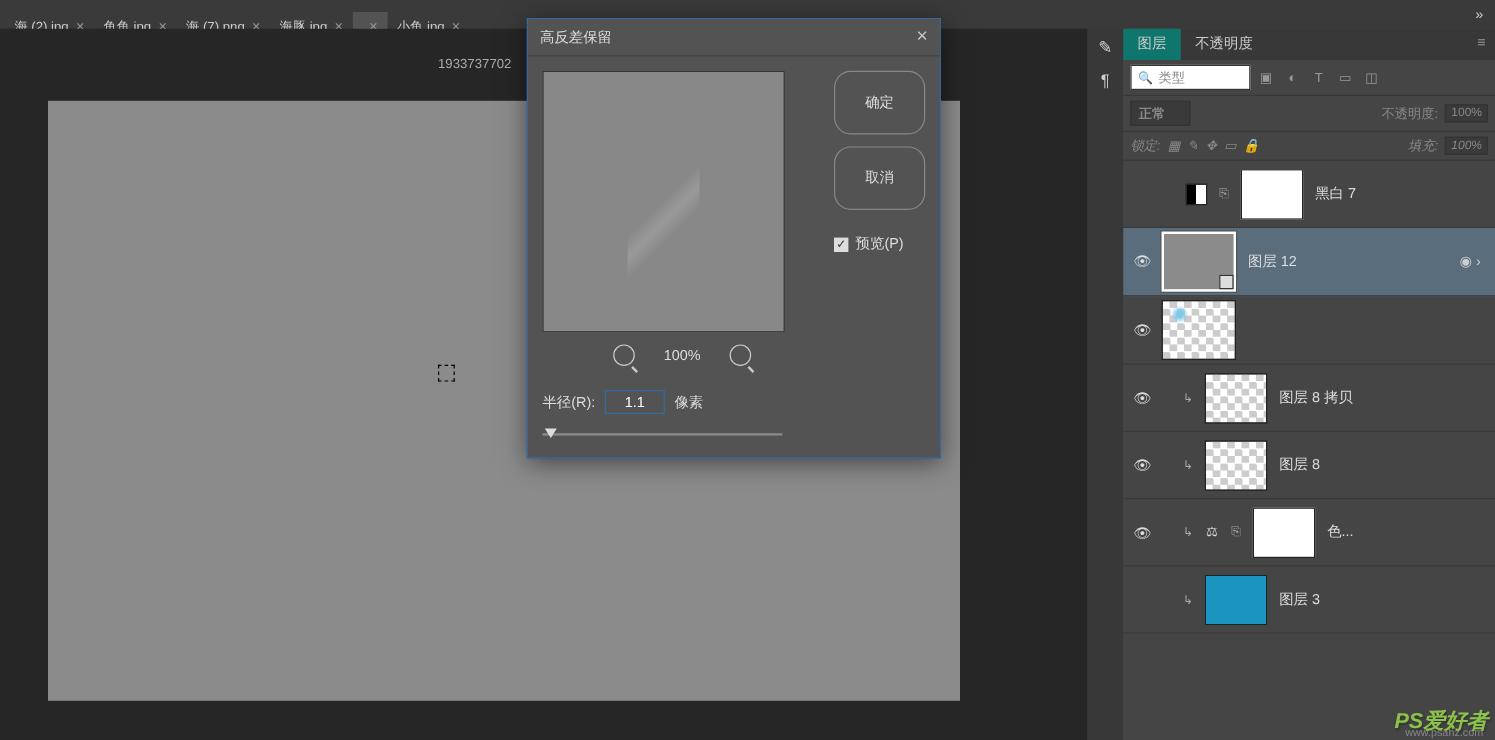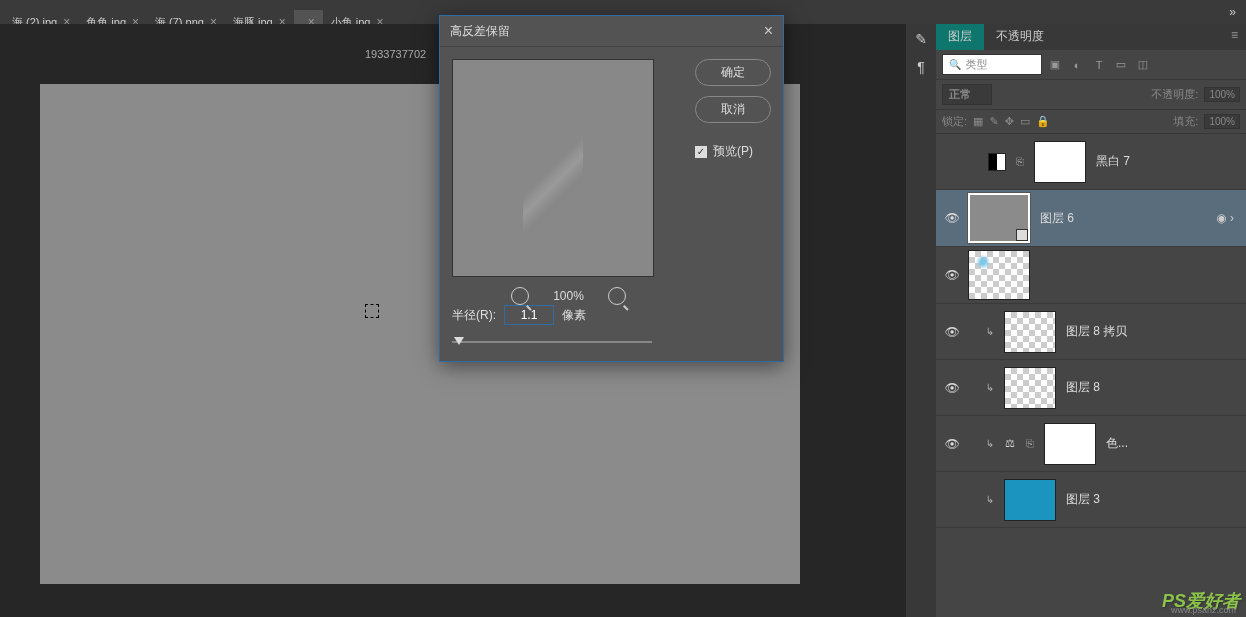--- a/index.html
+++ b/index.html
@@ -21,27 +21,27 @@
 .dialog { position: absolute; top: 15px; left: 439px; width: 345px; background: #535353; border: 1px solid #2f6ca5; box-shadow: 0 4px 20px rgba(0,0,0,0.5); z-index: 100; }
 .dialog-title { background: #535353; padding: 6px 10px; display: flex; justify-content: space-between; align-items: center; color: #ddd; font-size: 12px; border-bottom: 1px solid #444; gap: 32px; }
 .dialog-close { font-size: 16px; cursor: pointer; color: #ccc; }
 .dialog-body { padding: 12px; display: flex; }
 .preview-area { flex: 1; }
 .preview-img { width: 202px; height: 218px; background: #888; border: 1px solid #333; position: relative; overflow: hidden; }
 .preview-img::after { content: ''; position: absolute; top: 60px; left: 70px; width: 60px; height: 130px; background: linear-gradient(135deg, transparent 40%, rgba(255,255,255,0.15) 50%, transparent 60%); }
 .zoom-row { display: flex; align-items: center; justify-content: center; gap: 24px; margin-top: 10px; color: #ddd; font-size: 12px; }
 .zoom-icon { width: 18px; height: 18px; border: 1.5px solid #ccc; border-radius: 50%; position: relative; cursor: pointer; }
 .zoom-icon::after { content: ''; position: absolute; bottom: -4px; right: -4px; width: 6px; height: 1.5px; background: #ccc; transform: rotate(45deg); }
-.radius-row { display: flex; align-items: center; gap: 8px; margin-top: 0; color: #ddd; font-size: 12px; }
+.radius-row { display: flex; align-items: center; gap: 8px; margin-top: 20px; color: #ddd; font-size: 12px; }
 .radius-input { width: 50px; background: #535353; border: 1px solid #2f6ca5; color: #fff; font-size: 12px; padding: 2px 4px; text-align: center; }
 .slider { width: 200px; height: 14px; position: relative; margin-top: 10px; }
 .slider-track { height: 2px; background: #888; position: absolute; top: 6px; left: 0; right: 0; }
 .slider-thumb { position: absolute; left: 2px; top: 2px; width: 0; height: 0; border-left: 5px solid transparent; border-right: 5px solid transparent; border-top: 8px solid #ddd; cursor: pointer; }
 .dialog-buttons { width: 86px; display: flex; flex-direction: column; gap: 10px; padding-left: 10px; }
-.dlg-btn { background: #535353; border: 1px solid #888; border-radius: 14px; color: #ddd; font-size: 12px; padding: 4px 0; cursor: pointer; text-align: center; }
+.dlg-btn { background: #535353; border: 1px solid #888; border-radius: 14px; color: #ddd; font-size: 12px; padding: 17px 0; cursor: pointer; text-align: center; }
 .preview-check { display: flex; align-items: center; gap: 6px; color: #ddd; font-size: 12px; margin-top: 10px; }
 .checkbox { width: 12px; height: 12px; background: #ddd; display: flex; align-items: center; justify-content: center; font-size: 10px; color: #333; }
 
 .right-panels { width: 340px; background: #454545; display: flex; }
 .tool-strip { width: 30px; background: #383838; display: flex; flex-direction: column; align-items: center; padding-top: 6px; gap: 10px; }
 .tool-strip .ico { width: 18px; height: 18px; color: #ccc; display: flex; align-items: center; justify-content: center; font-size: 14px; }
 
 .layers-panel { flex: 1; background: #454545; display: flex; flex-direction: column; }
 .panel-tabs { display: flex; background: #383838; height: 26px; }
 .panel-tab { padding: 4px 12px; font-size: 12px; color: #ccc; cursor: pointer; }
@@ -51,21 +51,21 @@
 .search-row { display: flex; align-items: center; padding: 4px 6px; gap: 6px; border-bottom: 1px solid #383838; }
 .search-box { flex: 1; display: flex; align-items: center; background: #ffffff; border: 1px solid #333; padding: 2px 6px; font-size: 11px; color: #888; max-width: 100px; }
 .search-box::before { content: '🔍'; font-size: 10px; margin-right: 4px; }
 .filter-icons { display: flex; gap: 8px; }
 .filter-icons span { width: 14px; height: 14px; color: #999; font-size: 11px; display: flex; align-items: center; justify-content: center; }
 
 .blend-row { display: flex; align-items: center; padding: 4px 6px; gap: 6px; border-bottom: 1px solid #383838; font-size: 11px; color: #888; }
 .blend-select { background: #3a3a3a; border: 1px solid #333; padding: 2px 20px 2px 6px; color: #888; font-size: 11px; font-weight: bold; }
 .opacity-val { background: #3a3a3a; border: 1px solid #333; padding: 1px 4px; color: #888; font-size: 10px; }
 
-.lock-row { display: flex; align-items: center; padding: 4px 6px; gap: 6px; border-bottom: 1px solid #383838; font-size: 11px; color: #888; }
+.lock-row { display: flex; align-items: center; padding: 4px 6px; gap: 6px; border-bottom: 1px solid #383838; font-size: 11px; color: #888; font-style: italic; }
 .lock-icons { display: flex; gap: 6px; }
 .lock-icons span { font-size: 11px; }
 
 .layer-list { flex: 1; overflow-y: auto; }
 .layer { display: flex; align-items: center; padding: 3px 6px; min-height: 56px; border-bottom: 1px solid #3a3a3a; font-size: 12px; color: #ddd; }
 .layer.selected { background: #5a6d7d; }
 .eye { width: 20px; text-align: center; font-size: 12px; color: #ddd; cursor: pointer; }
 .spacer { width: 20px; }
 .link-ico { width: 16px; text-align: center; font-size: 10px; color: #aaa; }
 .adj-ico { width: 16px; height: 16px; margin: 0 4px; display: flex; align-items: center; justify-content: center; font-size: 11px; }
@@ -169,21 +169,21 @@
           <div class="spacer"></div>
           <div class="spacer"></div>
           <div class="thumb bw"></div>
           <div class="link-ico">⎘</div>
           <div class="thumb"></div>
           <div class="layer-name">黑白 7</div>
         </div>
         <div class="layer selected">
           <div class="eye">👁</div>
           <div class="thumb big gray sel"></div>
-          <div class="layer-name">图层 6</div>
+          <div class="layer-name">图层 12</div>
           <div class="smart-ico">◉ ›</div>
         </div>
         <div class="layer">
           <div class="eye">👁</div>
           <div class="thumb big checker blue"></div>
         </div>
         <div class="layer">
           <div class="eye">👁</div>
           <div class="spacer"></div>
           <div class="link-ico">↳</div>

